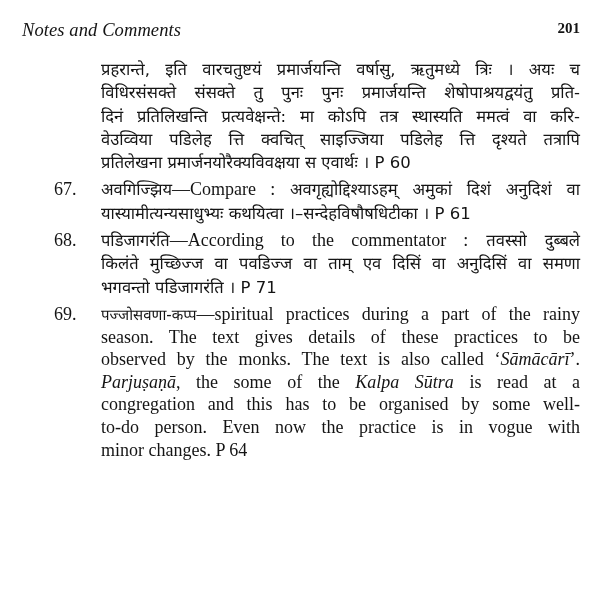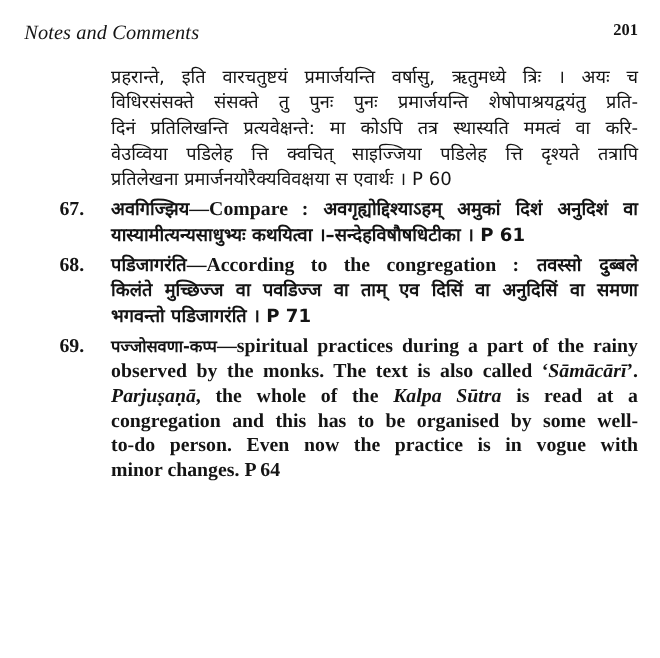--- a/index.html
+++ b/index.html
@@ -59,21 +59,20 @@
     }
     .line.last {
       text-align-last: left;
     }
     .indent {
       padding-left: 47px;
     }
     .note {
       position: relative;
       margin-top: 4px;
-      font-weight: bold;
     }
     .note-num {
       position: absolute;
       left: 0;
       top: 0;
       font-size: 18px;
       line-height: 23.3px;
       font-family: "Liberation Serif", serif;
     }
     .note .line {
@@ -116,28 +115,29 @@
   </div>
 
   <div class="note">
     <span class="note-num">67.</span>
     <span class="line"><span>अवगिज्झिय</span><span class="eng">—</span><span class="eng">Compare :</span><span> अवगृह्योद्दिश्याऽहम् अमुकां दिशं अनुदिशं वा</span></span>
     <span class="line last">यास्यामीत्यन्यसाधुभ्यः कथयित्वा ।–सन्देहविषौषधिटीका । P 61</span>
   </div>
 
   <div class="note">
     <span class="note-num">68.</span>
-    <span class="line"><span>पडिजागरंति</span><span class="eng">—</span><span class="eng">According to the congregation :</span><span> तवस्सो दुब्बले</span></span>
+    <span class="line"><span>पडिजागरंति</span><span class="eng">—</span><span class="eng">According to the commentator :</span><span> तवस्सो दुब्बले</span></span>
     <span class="line">किलंते मुच्छिज्ज वा पवडिज्ज वा ताम् एव दिसिं वा अनुदिसिं वा समणा</span>
     <span class="line last">भगवन्तो पडिजागरंति । P 71</span>
   </div>
 
   <div class="note">
     <span class="note-num">69.</span>
     <span class="line eng-line"><span class="deva">पज्जोसवणा-कप्प</span><span>—</span><span>spiritual practices during a part of the rainy</span></span>
+    <span class="line eng-line">season. The text gives details of these practices to be</span>
     <span class="line eng-line"><span>observed by the monks. The text is also called ‘</span><span class="it">Sāmācārī</span><span>’.</span></span>
-    <span class="line eng-line"><span class="it">Parjuṣaṇā</span><span>, the whole of the </span><span class="it">Kalpa Sūtra</span><span> is read at a</span></span>
+    <span class="line eng-line"><span class="it">Parjuṣaṇā</span><span>, the some of the </span><span class="it">Kalpa Sūtra</span><span> is read at a</span></span>
     <span class="line eng-line">congregation and this has to be organised by some well-</span>
     <span class="line eng-line">to-do person. Even now the practice is in vogue with</span>
     <span class="line eng-line last">minor changes. P 64</span>
   </div>
 
 </div>
 
 </body></html>

